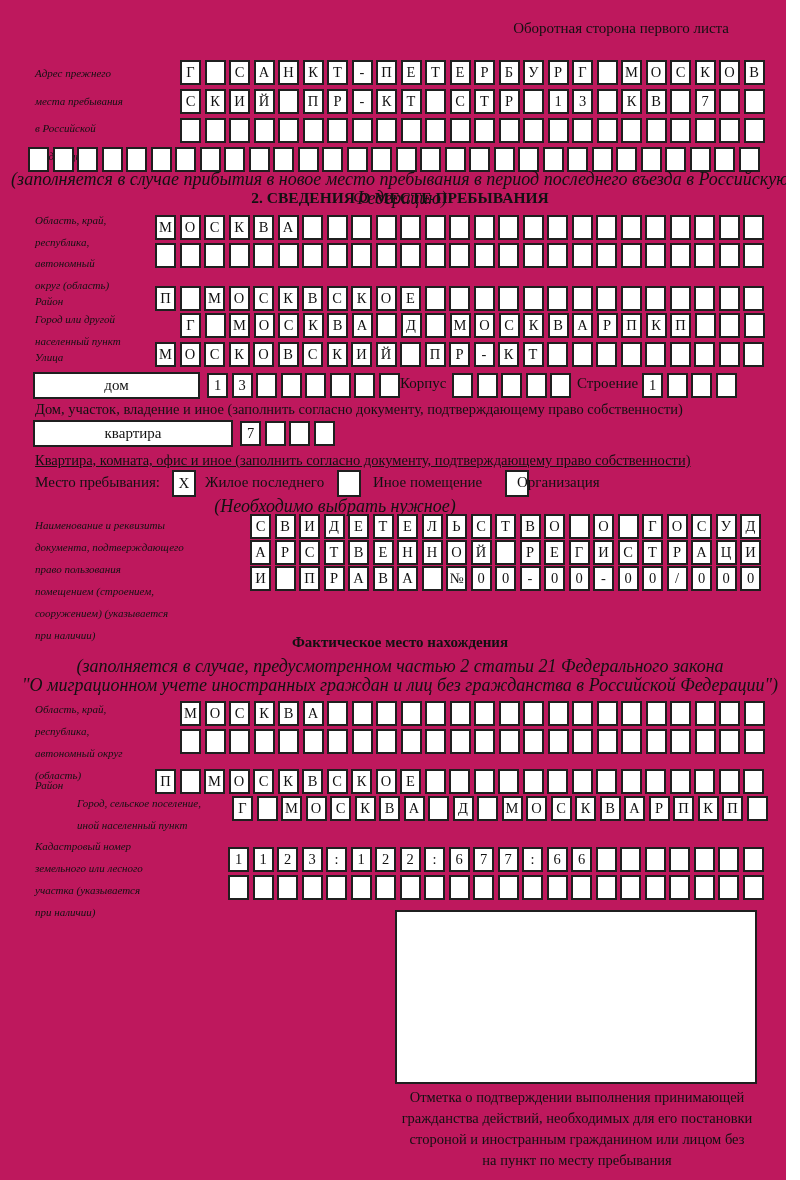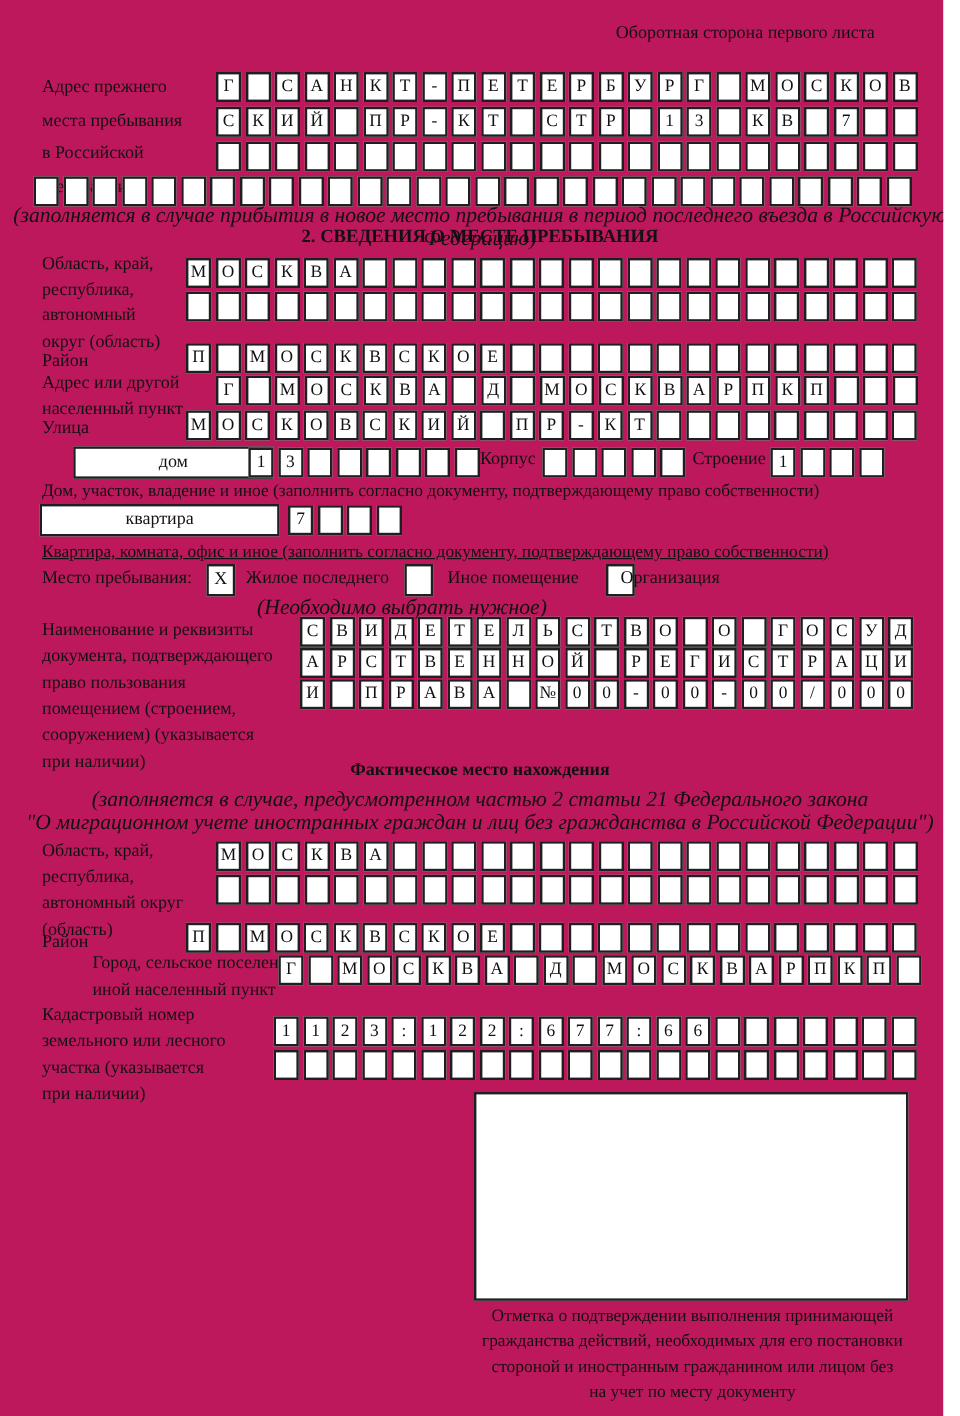--- a/index.html
+++ b/index.html
@@ -1,21 +1,21 @@
 <!DOCTYPE html>
 <html><head>
 <meta charset="utf-8">
 <style>
   html,body{margin:0;padding:0;background:#ffffff;}
   .sheet{
     position:relative;width:750px;height:1180px;background:#be185d;
     font-family:"Liberation Serif","DejaVu Serif",serif;color:#111;overflow:hidden;padding-left:36px;
   }
   .abs{position:absolute;}
-  .lbl{position:absolute;font-size:15px;line-height:27px;white-space:nowrap;}
+  .lbl{position:absolute;font-size:11px;line-height:27px;white-space:nowrap;font-style:italic;}
   .cells{position:absolute;display:flex;gap:3.5px;}
   .cell{
     flex:0 0 21px;width:21px;height:25px;box-sizing:border-box;
     border:2px solid #1f1f1f;display:flex;align-items:center;justify-content:center;
     font-size:14.5px;background:#fff;
   }
   .widebox{
     position:absolute;box-sizing:border-box;border:2px solid #1f1f1f;
     display:flex;align-items:center;justify-content:center;font-size:15px;background:#fff;
   }
@@ -241,21 +241,21 @@
       <span class="cell"></span>
       <span class="cell"></span>
       <span class="cell"></span>
       <span class="cell"></span>
       <span class="cell"></span>
       <span class="cell"></span>
       <span class="cell"></span>
     </div>
 
   <div class="lbl" style="left:35px;top:309px;line-height:21.5px;">
-      <div>Адрес или другой</div>
+      <div>Город или другой</div>
       <div>населенный пункт</div>
     </div>
   <div class="cells" style="left:180px;top:313px;">
       <span class="cell">Г</span>
       <span class="cell"></span>
       <span class="cell">М</span>
       <span class="cell">О</span>
       <span class="cell">С</span>
       <span class="cell">К</span>
       <span class="cell">В</span>
@@ -300,21 +300,21 @@
       <span class="cell"></span>
       <span class="cell"></span>
       <span class="cell"></span>
       <span class="cell"></span>
       <span class="cell"></span>
       <span class="cell"></span>
       <span class="cell"></span>
       <span class="cell"></span>
     </div>
 
-  <div class="widebox" style="left:33px;top:372px;width:167px;height:27px;margin-left:28px;">дом</div>
+  <div class="widebox" style="left:33px;top:372px;width:167px;height:27px;">дом</div>
   <div class="cells" style="left:207px;top:373px;">
       <span class="cell">1</span>
       <span class="cell">3</span>
       <span class="cell"></span>
       <span class="cell"></span>
       <span class="cell"></span>
       <span class="cell"></span>
       <span class="cell"></span>
       <span class="cell"></span>
     </div>
@@ -607,16 +607,16 @@
       <span class="cell"></span>
       <span class="cell"></span>
       <span class="cell"></span>
     </div>
 
   <div class="stamp-box" style="left:395px;top:910px;width:362px;height:174px;"></div>
   <div class="abs" style="left:372px;top:1087px;width:410px;text-align:center;font-size:14.5px;line-height:21px;">
       <div>Отметка о подтверждении выполнения принимающей</div>
       <div>гражданства действий, необходимых для его постановки</div>
       <div>стороной и иностранным гражданином или лицом без</div>
-      <div>на учет по месту документу</div>
+      <div>на пункт по месту пребывания</div>
     </div>
 
 </div>
 
 </body></html>

